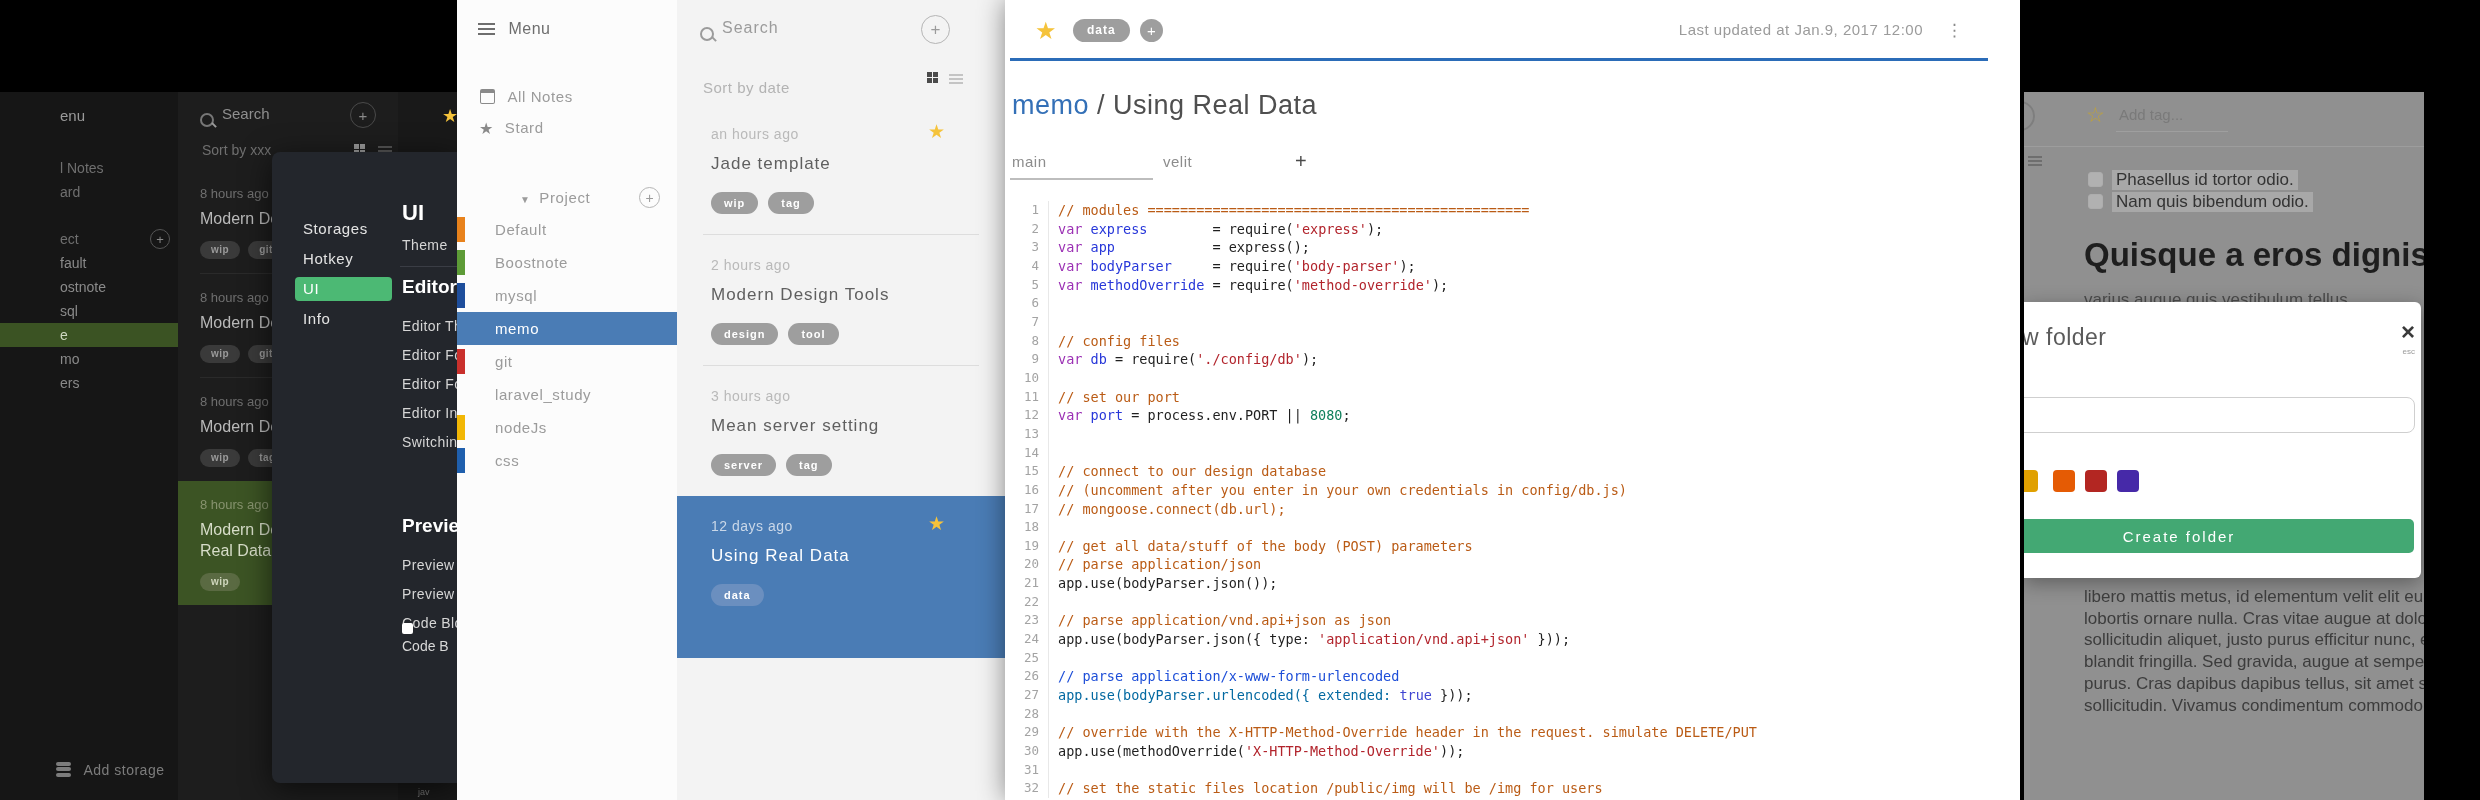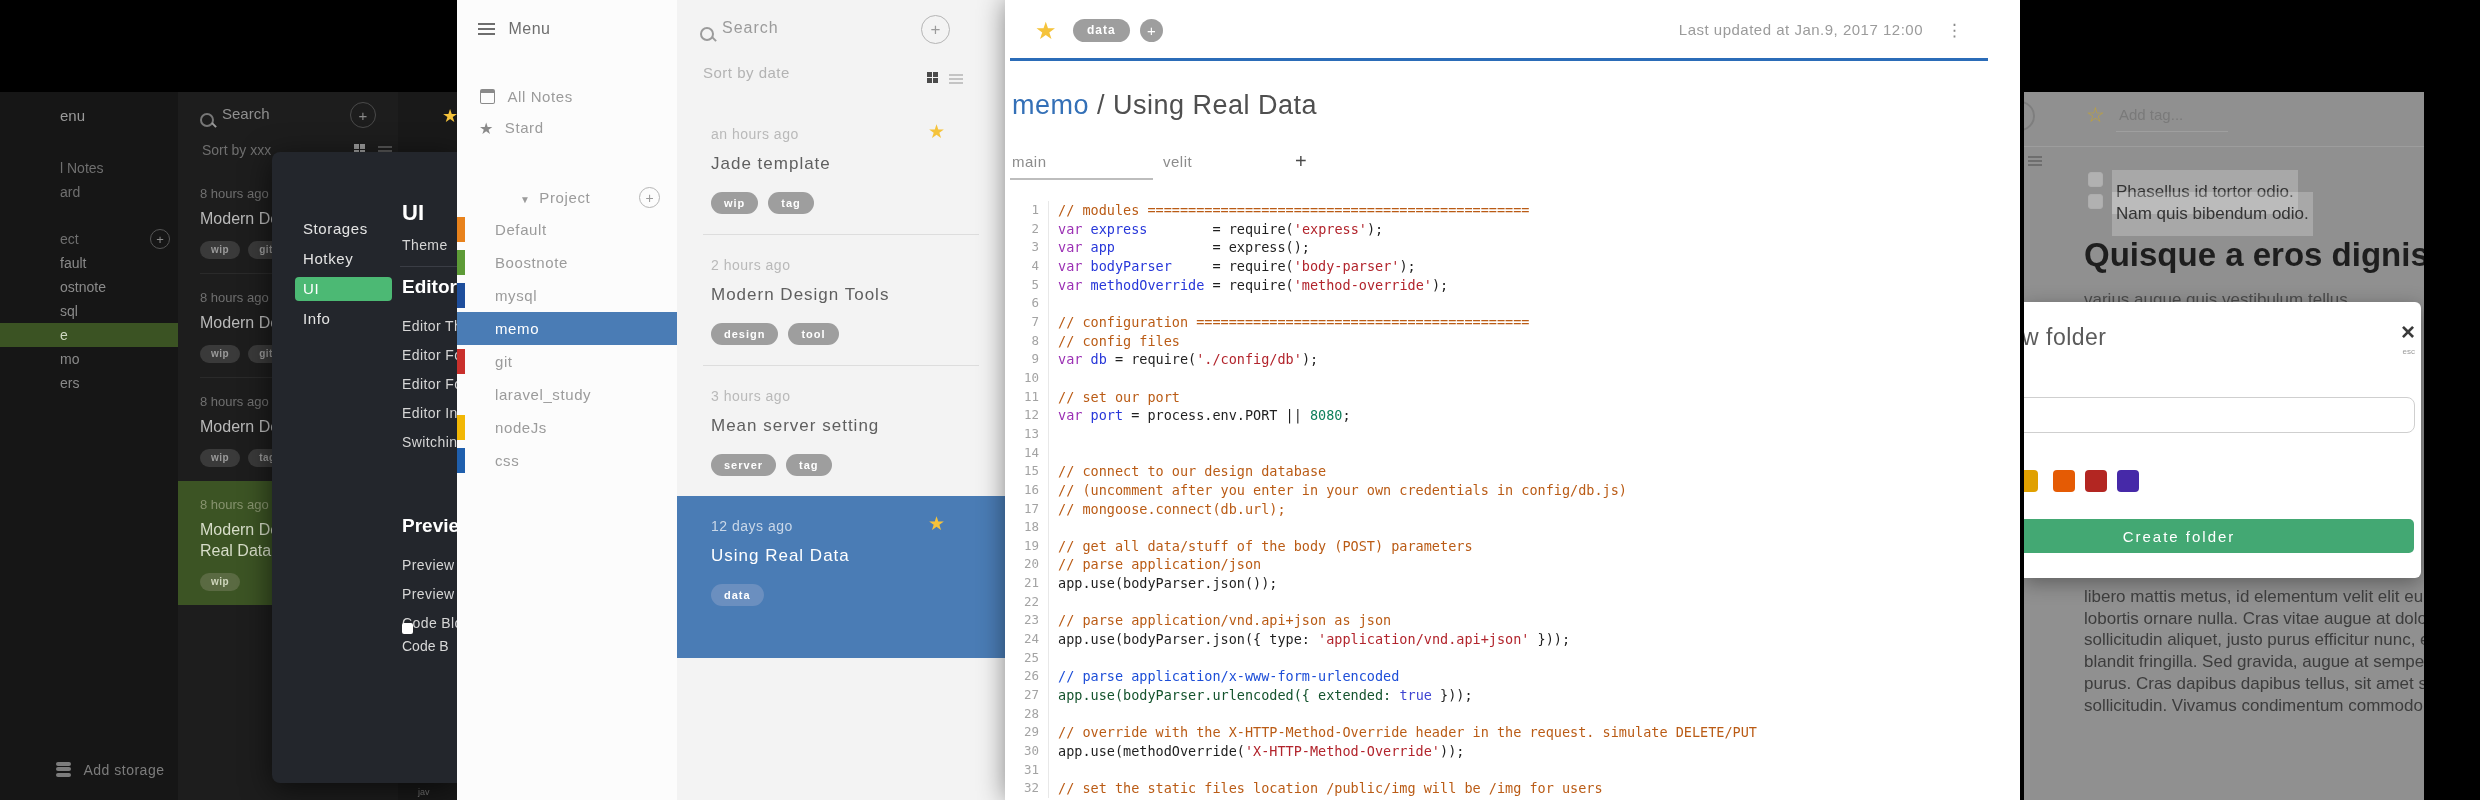--- a/index.html
+++ b/index.html
@@ -87,21 +87,21 @@
   #code{left:0;top:201px;width:1010px;font-family:"DejaVu Sans Mono",monospace;font-size:13.5px;line-height:18.65px;}
   .cl{display:flex;white-space:pre;}
   .cl .num{width:34px;text-align:right;padding-right:9px;color:#A3A3A3;font-size:12.5px;flex:none;
            border-right:1px solid #e8e8e8;}
   .cl .src{padding-left:9px;}
 
   
   #rwin{left:2024px;top:92px;width:400px;height:708px;background:#909090;overflow:hidden;}
   .rw-dim-label{color:#3a3a3a;font-size:17px;}
   .rw-box{position:absolute;width:13px;height:13px;border:1.5px solid #ADADAD;border-radius:3px;background:rgba(255,255,255,.3);}
-  .rw-chk-label{position:absolute;left:88px;font-size:17px;color:#333;background:rgba(255,255,255,.22);padding:12px 4px;white-space:nowrap;}
+  .rw-chk-label{position:absolute;left:88px;font-size:17px;color:#333;background:rgba(255,255,255,.22);padding:0 4px;white-space:nowrap;}
   #modal{position:absolute;left:0;top:210px;width:397px;height:276px;background:#fff;border-radius:0 6px 6px 0;
          box-shadow:0 5px 20px rgba(0,0,0,.35);}
   .swatch{position:absolute;top:168px;width:22px;height:22px;border-radius:4px;}
   #create-btn{position:absolute;left:-12px;right:7px;top:217px;height:34px;border-radius:5px;background:var(--button-green);
               color:#fff;font-size:15px;letter-spacing:2px;display:flex;align-items:center;justify-content:center;
               padding-right:68px;}
   .para-line{white-space:nowrap;font-size:17px;color:#3C3C3C;line-height:21.7px;}
   .dbicon{display:inline-block;width:15px;}
   .dbicon div{height:4px;border-radius:2px;background:#7c7c7c;margin:1.5px 0;}
 </style>
@@ -235,21 +235,21 @@
         <div class="lsb-row">laravel_study</div>
         <div class="lsb-row">nodeJs<span class="strip" style="background: rgb(242, 183, 5);"></span></div>
         <div class="lsb-row">css<span class="strip" style="background: rgb(31, 95, 173);"></span></div>
       </div>
   </div>
 
   <div id="npanel" class="abs">
     <span class="mag abs" style="left:23px;top:24px;"></span>
     <span class="abs" style="left:45px;top:19px;color:#9b9b9b;font-size:16px;letter-spacing:1px;">Search</span>
     <div class="abs circle-plus" style="left:244px;top:15px;width:29px;height:29px;border:1.5px solid #b5b5b5;color:#9b9b9b;font-size:17px;">+</div>
-    <div class="abs" style="left:26px;top:64px;color:#b3b3b3;font-size:15px;letter-spacing:.5px;">Sort by date</div>
+    <div class="abs" style="left:26px;top:79px;color:#b3b3b3;font-size:15px;letter-spacing:.5px;">Sort by date</div>
     <span class="gridicon abs" style="left:250px;top:72px;">
       <div></div>
         <div></div>
         <div></div>
         <div></div>
       </span>
     <span class="listicon abs" style="left:272px;top:72px;">
       <div></div>
         <div></div>
         <div></div>
@@ -301,41 +301,41 @@
         <div style="position: absolute; left: 283px; top: 0px; font-size: 20px; color: rgb(74, 74, 74);">+</div>
       </div>
 
     <div class="abs" id="code">
         <div class="cl"><span class="num">1</span><span class="src"><span style="color: rgb(186, 91, 21);">// modules ===============================================</span></span></div>
         <div class="cl"><span class="num">2</span><span class="src"><span style="color: rgb(155, 48, 180);">var</span><span style="color: rgb(31, 31, 31);"> </span><span style="color: rgb(39, 55, 217);">express</span><span style="color: rgb(31, 31, 31);">        = require(</span><span style="color: rgb(178, 36, 44); margin-top: 8px;">'express'</span><span style="color: rgb(31, 31, 31);">);</span></span></div>
         <div class="cl"><span class="num">3</span><span class="src"><span style="color: rgb(155, 48, 180);">var</span><span style="color: rgb(31, 31, 31);"> </span><span style="color: rgb(39, 55, 217);">app</span><span style="color: rgb(31, 31, 31);">            = express();</span></span></div>
         <div class="cl"><span class="num">4</span><span class="src"><span style="color: rgb(155, 48, 180);">var</span><span style="color: rgb(31, 31, 31);"> </span><span style="color: rgb(39, 55, 217);">bodyParser</span><span style="color: rgb(31, 31, 31);">     = require(</span><span style="color: rgb(178, 36, 44);">'body-parser'</span><span style="color: rgb(31, 31, 31);">);</span></span></div>
         <div class="cl"><span class="num">5</span><span class="src"><span style="color: rgb(155, 48, 180);">var</span><span style="color: rgb(31, 31, 31);"> </span><span style="color: rgb(39, 55, 217);">methodOverride</span><span style="color: rgb(31, 31, 31);"> = require(</span><span style="color: rgb(178, 36, 44);">'method-override'</span><span style="color: rgb(31, 31, 31);">);</span></span></div>
         <div class="cl"><span class="num">6</span><span class="src">&nbsp;</span></div>
-        <div class="cl"><span class="num">7</span><span class="src"><span style="color: rgb(186, 91, 21);">// configuration =========================================</span></span></div>
+        <div class="cl"><span class="num">7</span></div>
         <div class="cl"><span class="num">8</span><span class="src"><span style="color: rgb(186, 91, 21);">// config files</span></span></div>
         <div class="cl"><span class="num">9</span><span class="src"><span style="color: rgb(155, 48, 180);">var</span><span style="color: rgb(31, 31, 31);"> </span><span style="color: rgb(39, 55, 217);">db</span><span style="color: rgb(31, 31, 31);"> = require(</span><span style="color: rgb(178, 36, 44);">'./config/db'</span><span style="color: rgb(31, 31, 31);">);</span></span></div>
         <div class="cl"><span class="num">10</span><span class="src">&nbsp;</span></div>
         <div class="cl"><span class="num">11</span><span class="src"><span style="color: rgb(186, 91, 21);">// set our port</span></span></div>
         <div class="cl"><span class="num">12</span><span class="src"><span style="color: rgb(155, 48, 180);">var</span><span style="color: rgb(31, 31, 31);"> </span><span style="color: rgb(39, 55, 217);">port</span><span style="color: rgb(31, 31, 31);"> = process.env.PORT || </span><span style="color: rgb(14, 127, 91);">8080</span><span style="color: rgb(31, 31, 31);">;</span></span></div>
         <div class="cl"><span class="num">13</span><span class="src">&nbsp;</span></div>
         <div class="cl"><span class="num">14</span><span class="src">&nbsp;</span></div>
         <div class="cl"><span class="num">15</span><span class="src"><span style="color: rgb(186, 91, 21);">// connect to our design database</span></span></div>
         <div class="cl"><span class="num">16</span><span class="src"><span style="color: rgb(186, 91, 21);">// (uncomment after you enter in your own credentials in config/db.js)</span></span></div>
         <div class="cl"><span class="num">17</span><span class="src"><span style="color: rgb(186, 91, 21);">// mongoose.connect(db.url);</span></span></div>
         <div class="cl"><span class="num">18</span><span class="src">&nbsp;</span></div>
         <div class="cl"><span class="num">19</span><span class="src"><span style="color: rgb(186, 91, 21);">// get all data/stuff of the body (POST) parameters</span></span></div>
         <div class="cl"><span class="num">20</span><span class="src"><span style="color: rgb(186, 91, 21);">// parse application/json</span></span></div>
         <div class="cl"><span class="num">21</span><span class="src"><span style="color: rgb(31, 31, 31);">app.use(bodyParser.json());</span></span></div>
         <div class="cl"><span class="num">22</span><span class="src">&nbsp;</span></div>
         <div class="cl"><span class="num">23</span><span class="src"><span style="color: rgb(186, 91, 21);">// parse application/vnd.api+json as json</span></span></div>
         <div class="cl"><span class="num">24</span><span class="src"><span style="color: rgb(31, 31, 31);">app.use(bodyParser.json({ type: </span><span style="color: rgb(178, 36, 44);">'application/vnd.api+json'</span><span style="color: rgb(31, 31, 31);"> }));</span></span></div>
         <div class="cl"><span class="num">25</span><span class="src">&nbsp;</span></div>
         <div class="cl"><span class="num">26</span><span class="src"><span style="color: #1d4ed8;">// parse application/x-www-form-urlencoded</span></span></div>
-        <div class="cl"><span class="num">27</span><span class="src"><span style="color: #14532d;">app.use(bodyParser.urlencoded({ extended: </span><span style="color: rgb(63, 69, 210);">true</span><span style="color: rgb(31, 31, 31);"> }));</span></span></div>
+        <div class="cl"><span class="num">27</span><span class="src"><span style="color: #0369a1;">app.use(bodyParser.urlencoded({ extended: </span><span style="color: rgb(63, 69, 210);">true</span><span style="color: rgb(31, 31, 31);"> }));</span></span></div>
         <div class="cl"><span class="num">28</span><span class="src">&nbsp;</span></div>
         <div class="cl"><span class="num">29</span><span class="src"><span style="color: rgb(186, 91, 21);">// override with the X-HTTP-Method-Override header in the request. simulate DELETE/PUT</span></span></div>
         <div class="cl"><span class="num">30</span><span class="src"><span style="color: rgb(31, 31, 31);">app.use(methodOverride(</span><span style="color: rgb(178, 36, 44);">'X-HTTP-Method-Override'</span><span style="color: rgb(31, 31, 31);">));</span></span></div>
         <div class="cl"><span class="num">31</span><span class="src">&nbsp;</span></div>
         <div class="cl"><span class="num">32</span><span class="src"><span style="color: rgb(186, 91, 21);">// set the static files location /public/img will be /img for users</span></span></div>
       </div>
   </div>
 
   <div id="rwin" class="abs">
     <div class="abs circle-plus" style="left:-19px;top:9px;width:30px;height:30px;border:2px solid #7e7e7e;color:#7e7e7e;font-size:17px;">+</div>

